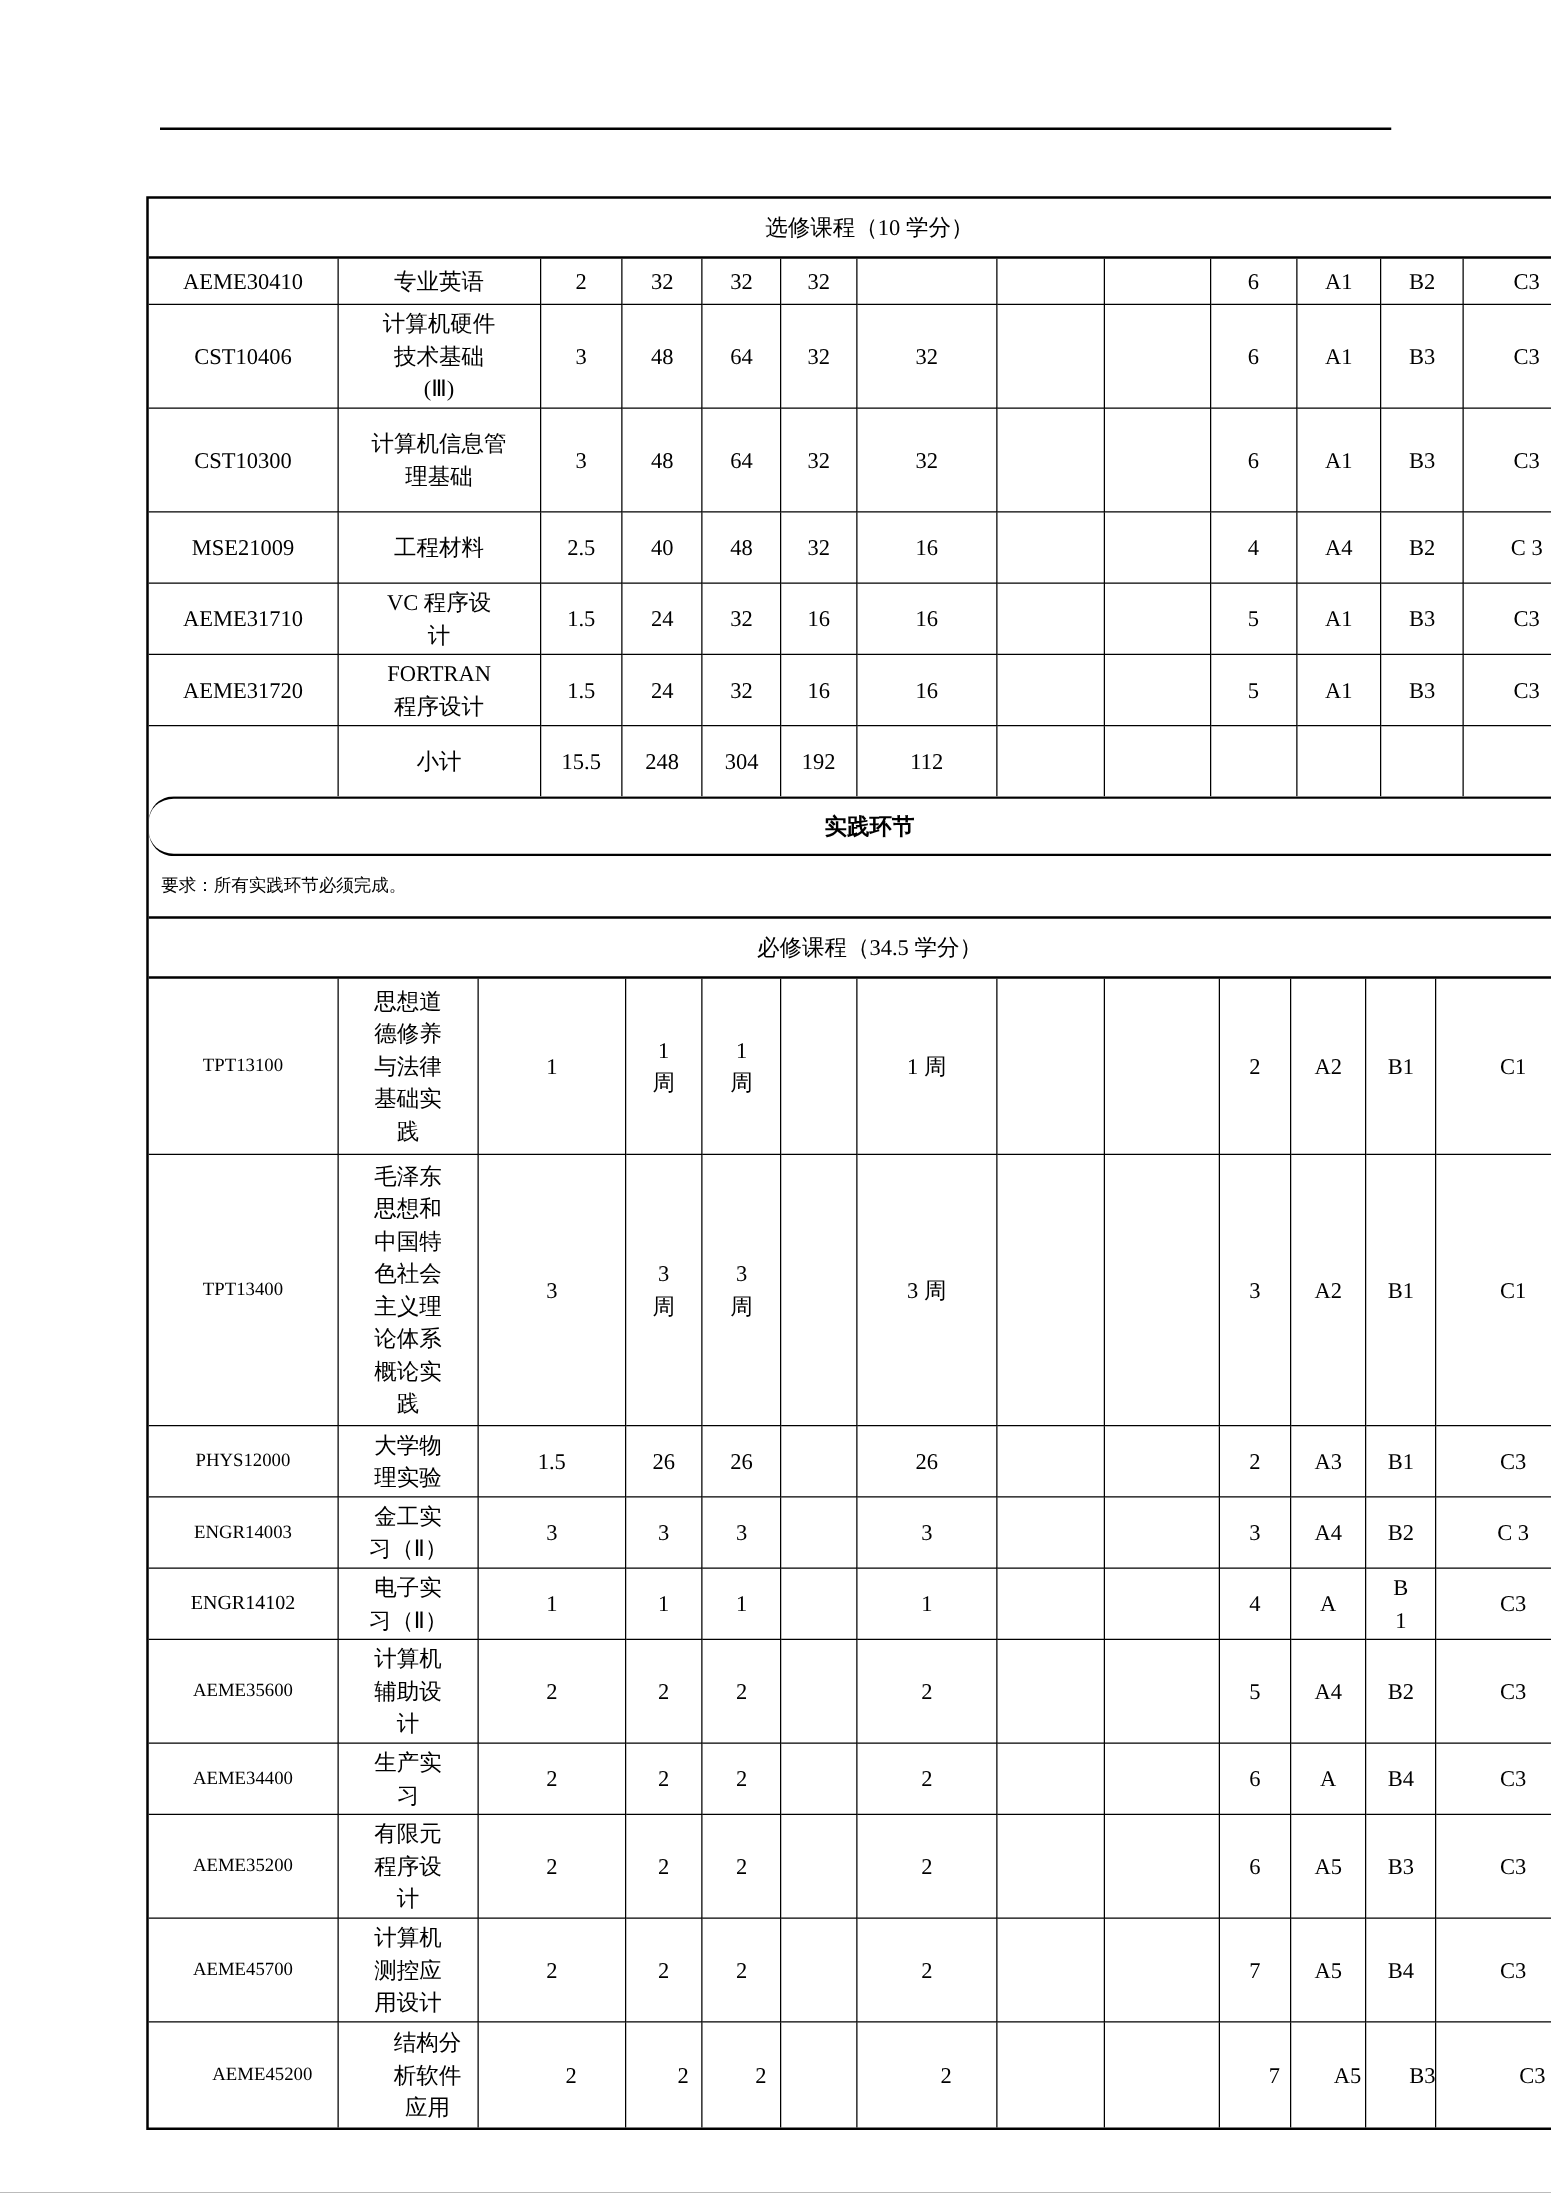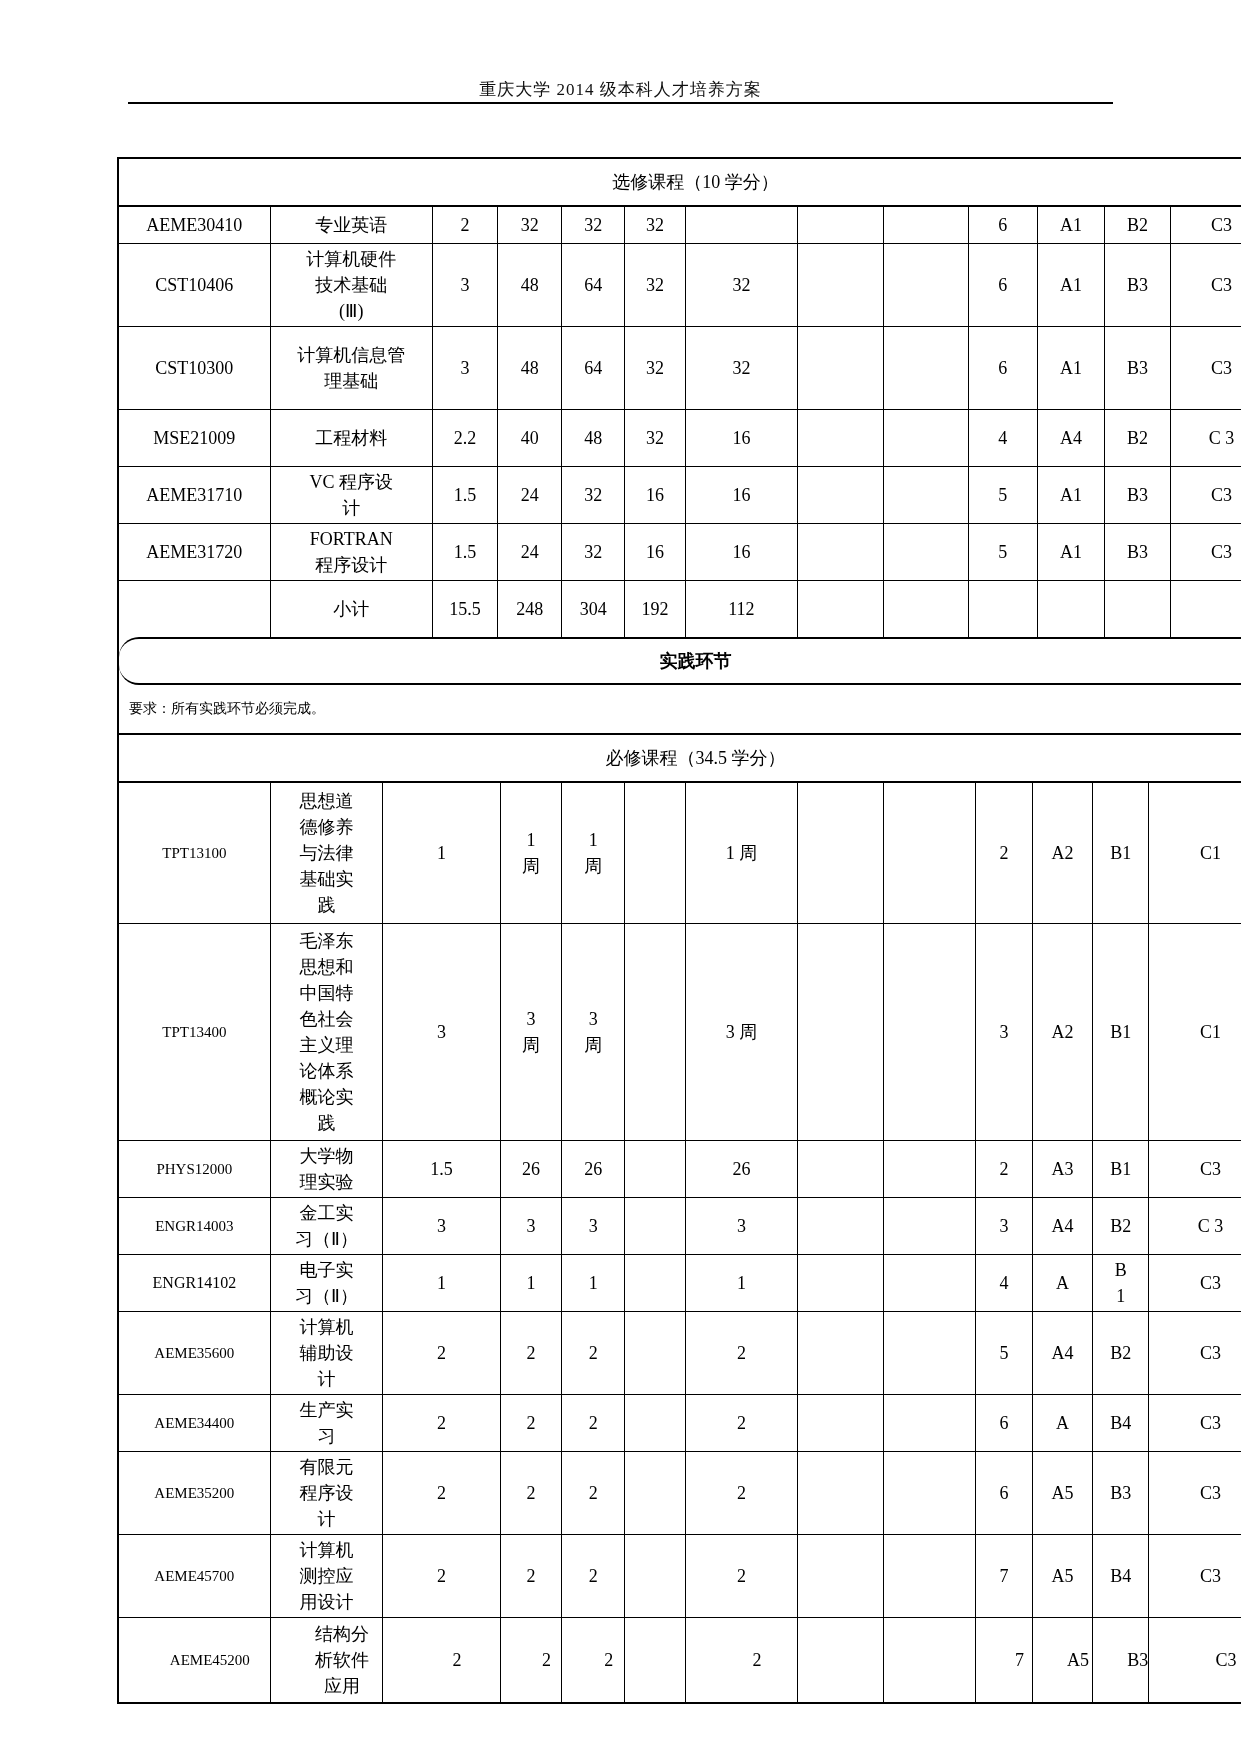--- a/index.html
+++ b/index.html
@@ -93,21 +93,20 @@
   .lower tr:nth-child(7) td{height:50px;}
   .lower tr:nth-child(8) td{height:76px;}
   .lower tr:nth-child(9) td{height:76px;}
   .lower tr:nth-child(10) td{height:80px;padding-left:34px;}
 </style>
 </head>
 <body>
 
 <div class="page">
 
-  <div class="doc-header-title">重庆大学 2014 级本科人才培养方案</div>
   <div class="doc-header-rule"></div>
 
   <div class="table-wrapper">
 
     <div class="section-head">选修课程（10 学分）</div>
 
     <table class="grid upper">
       <colgroup>
         <col style="width:125px">
           <col style="width:134px">
@@ -168,21 +167,21 @@
             <td class="col-extra1"></td>
             <td class="col-extra2"></td>
             <td class="col-semester">6</td>
             <td class="col-grade_a">A1</td>
             <td class="col-grade_b">B3</td>
             <td class="col-grade_c">C3</td>
           </tr>
           <tr>
             <td class="col-code">MSE21009</td>
             <td class="col-name">工程材料</td>
-            <td class="col-credit">2.2</td>
+            <td class="col-credit">2.5</td>
             <td class="col-hours1">40</td>
             <td class="col-hours2">48</td>
             <td class="col-hours3">32</td>
             <td class="col-practice">16</td>
             <td class="col-extra1"></td>
             <td class="col-extra2"></td>
             <td class="col-semester">4</td>
             <td class="col-grade_a">A4</td>
             <td class="col-grade_b">B2</td>
             <td class="col-grade_c">C 3</td>

